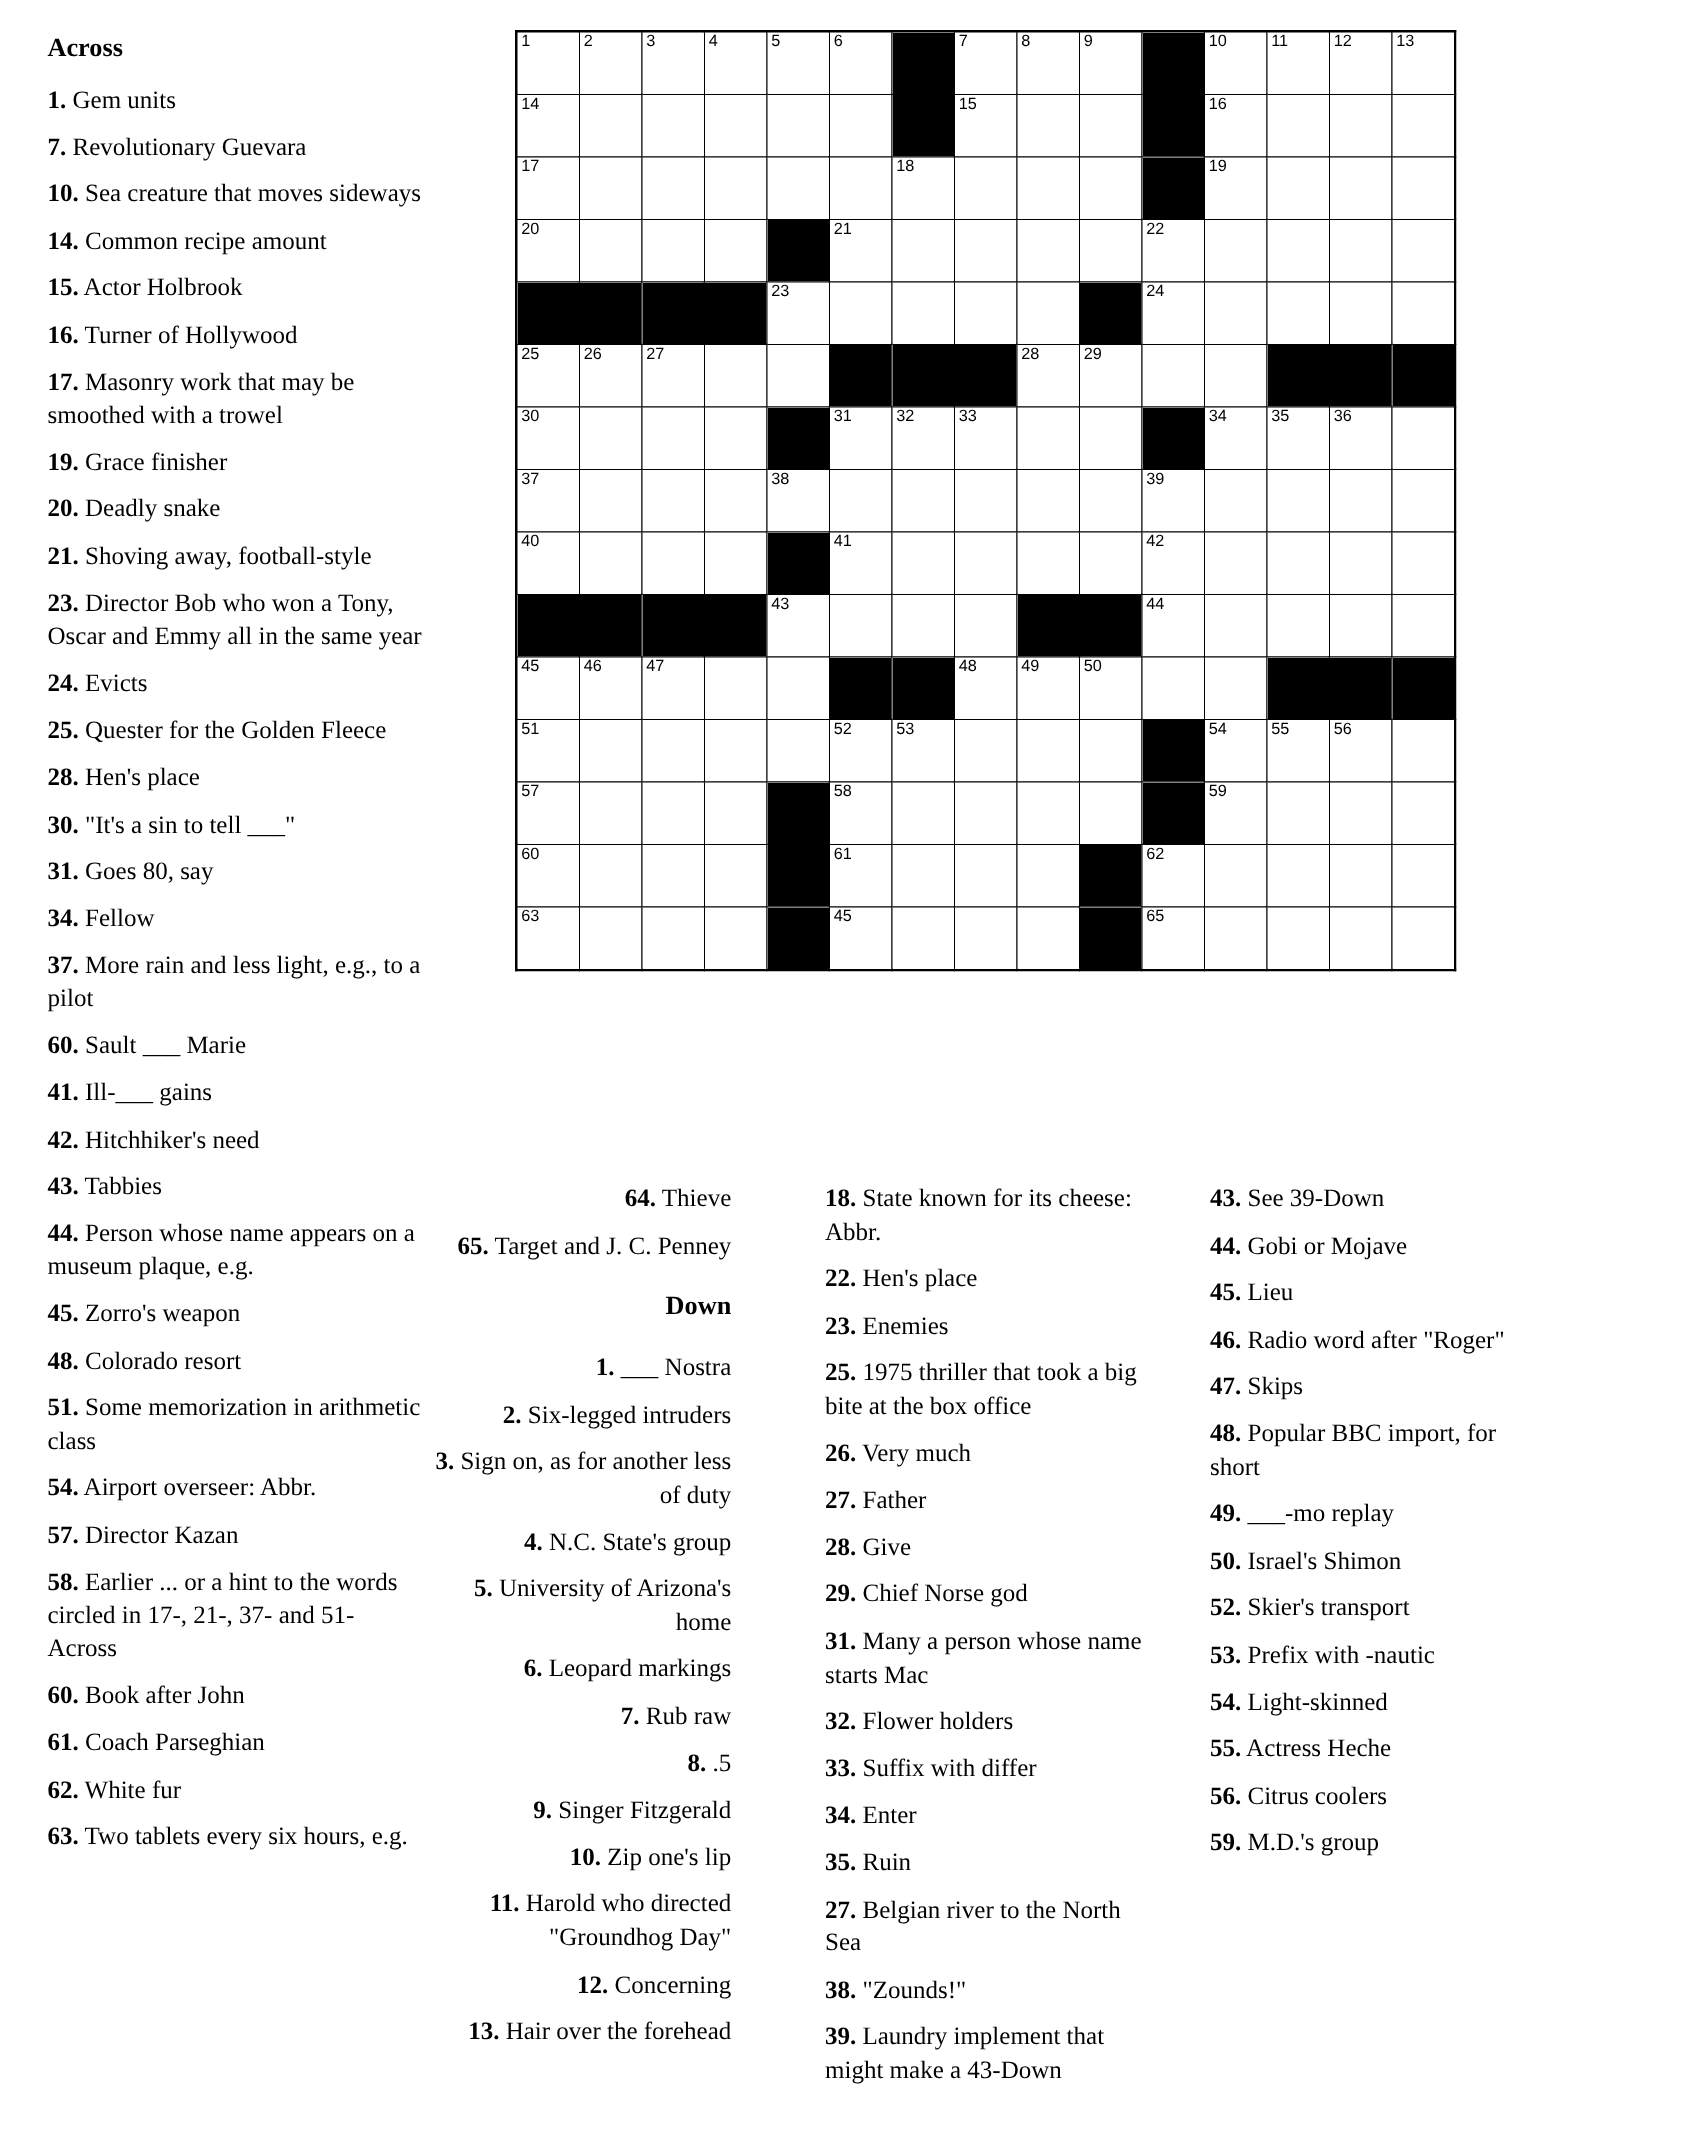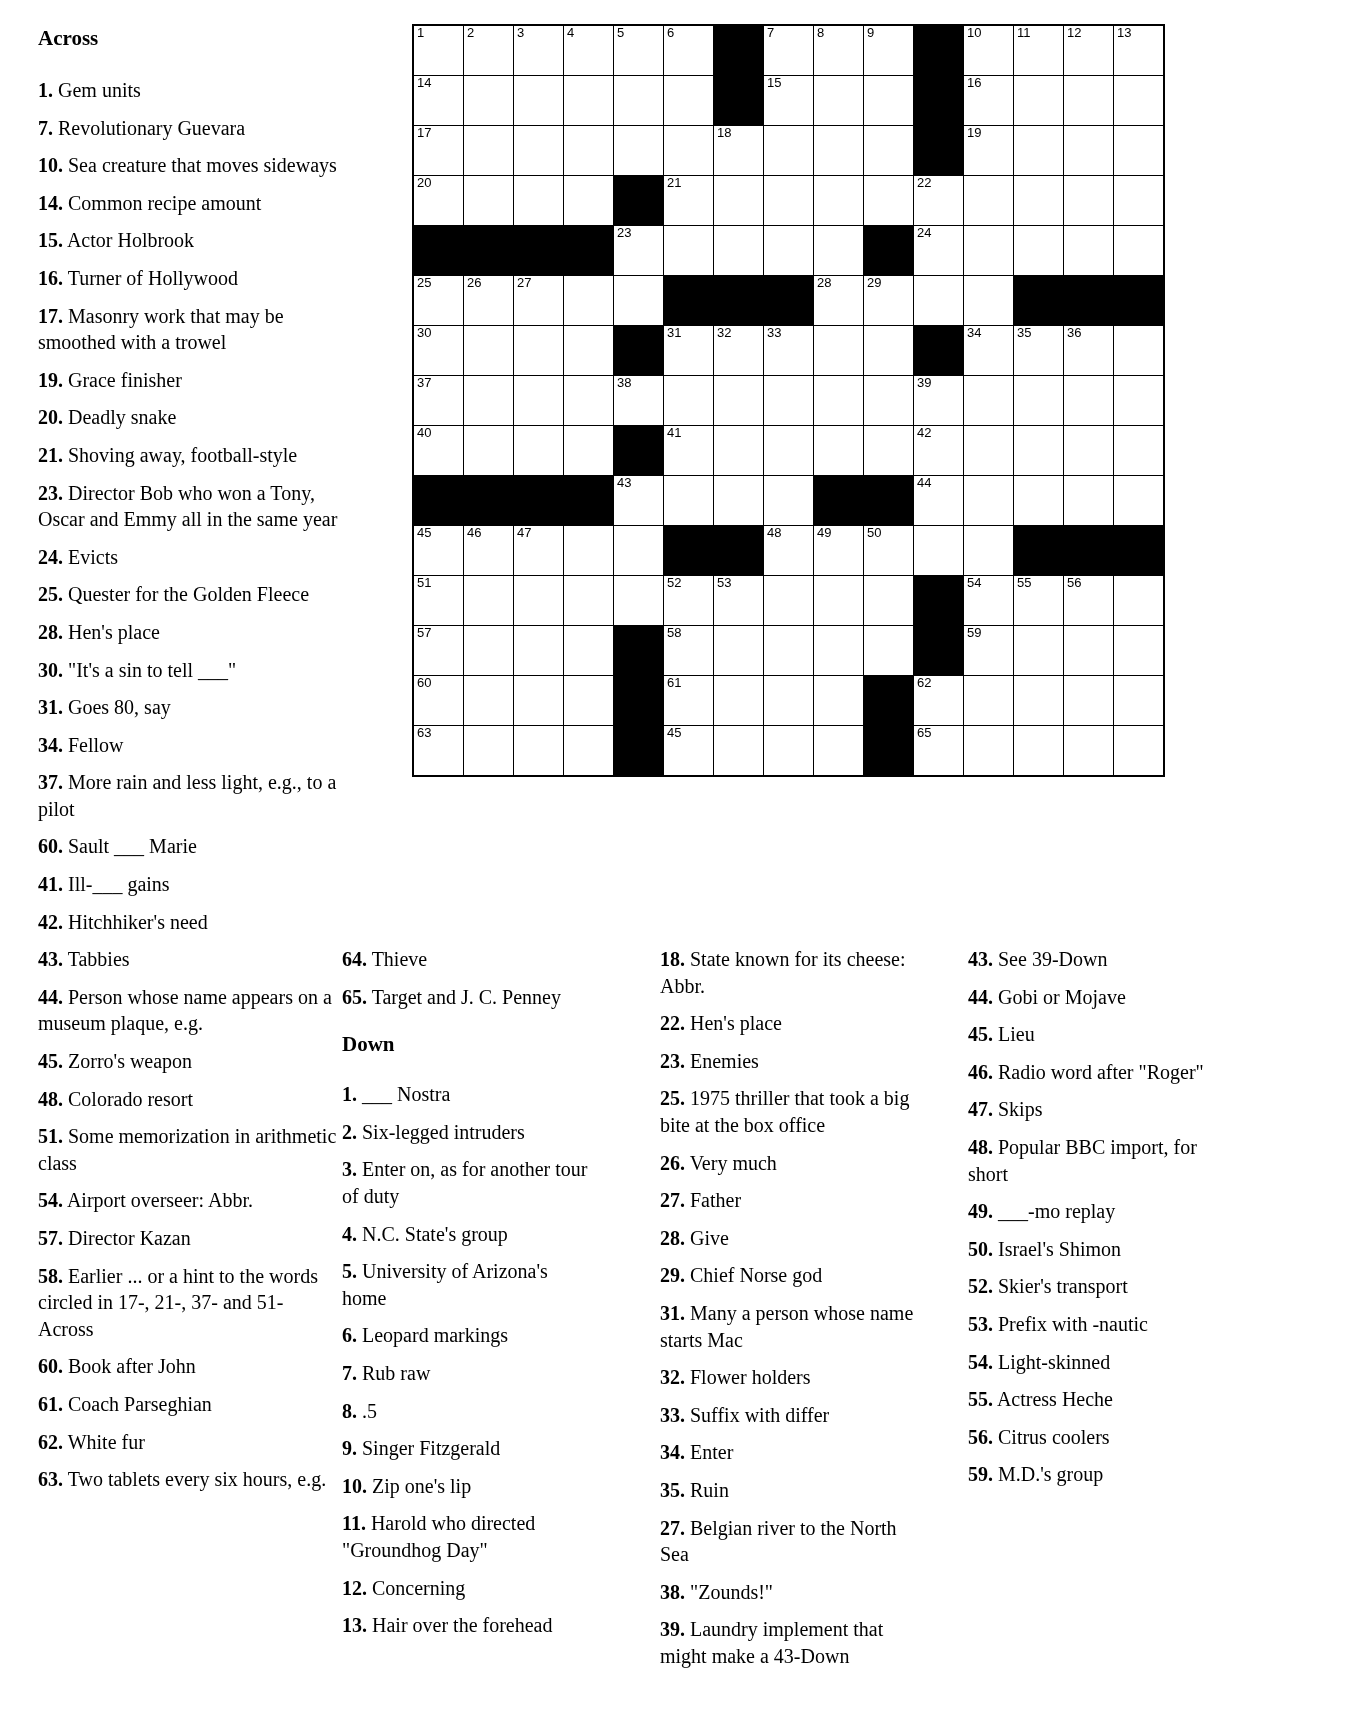--- a/index.html
+++ b/index.html
@@ -19,21 +19,21 @@
   
   #left-col {
     position: absolute;
     left: 38px;
     top: 26px;
     width: 300px;
   }
   .section-head {
     font-weight: bold;
     font-size: 21px;
-    margin-bottom: 26px;
+    margin-bottom: 16px;
     font-family: "Liberation Serif", serif;
   }
   .clue {
     font-size: 20px;
     line-height: 1.33;
     margin-bottom: 11px;
     text-indent: 0;
   }
   .clue .num {
     font-weight: bold;
@@ -70,21 +70,21 @@
     font-family: "Liberation Sans", sans-serif;
     line-height: 1.15;
   }
 
   
   .bottom-col {
     position: absolute;
     top: 946px;
     width: 270px;
   }
-  #col2 { left: 342px; width: 255px; }
+  #col2 { left: 330px; width: 255px; text-align: right; }
   #col3 { left: 660px; width: 260px; }
   #col4 { left: 968px; width: 260px; }
 
   .bottom-col .section-head {
     margin-top: 22px;
     margin-bottom: 24px;
   }
   .bottom-col .clue { margin-bottom: 11px; }
 </style>
 </head>
@@ -523,21 +523,21 @@
 
 <div class="bottom-col" id="col2">
   <div id="across-col2-list">
       <div class="clue"><span class="num">64.</span><span> Thieve</span></div>
       <div class="clue"><span class="num">65.</span><span> Target and J. C. Penney</span></div>
     </div>
   <div class="section-head">Down</div>
   <div id="down-col2-list">
       <div class="clue"><span class="num">1.</span><span> ___ Nostra</span></div>
       <div class="clue"><span class="num">2.</span><span> Six-legged intruders</span></div>
-      <div class="clue"><span class="num">3.</span><span> Enter on, as for another tour of duty</span></div>
+      <div class="clue"><span class="num">3.</span><span> Sign on, as for another less of duty</span></div>
       <div class="clue"><span class="num">4.</span><span> N.C. State's group</span></div>
       <div class="clue"><span class="num">5.</span><span> University of Arizona's home</span></div>
       <div class="clue"><span class="num">6.</span><span> Leopard markings</span></div>
       <div class="clue"><span class="num">7.</span><span> Rub raw</span></div>
       <div class="clue"><span class="num">8.</span><span> .5</span></div>
       <div class="clue"><span class="num">9.</span><span> Singer Fitzgerald</span></div>
       <div class="clue"><span class="num">10.</span><span> Zip one's lip</span></div>
       <div class="clue"><span class="num">11.</span><span> Harold who directed "Groundhog Day"</span></div>
       <div class="clue"><span class="num">12.</span><span> Concerning</span></div>
       <div class="clue"><span class="num">13.</span><span> Hair over the forehead</span></div>

